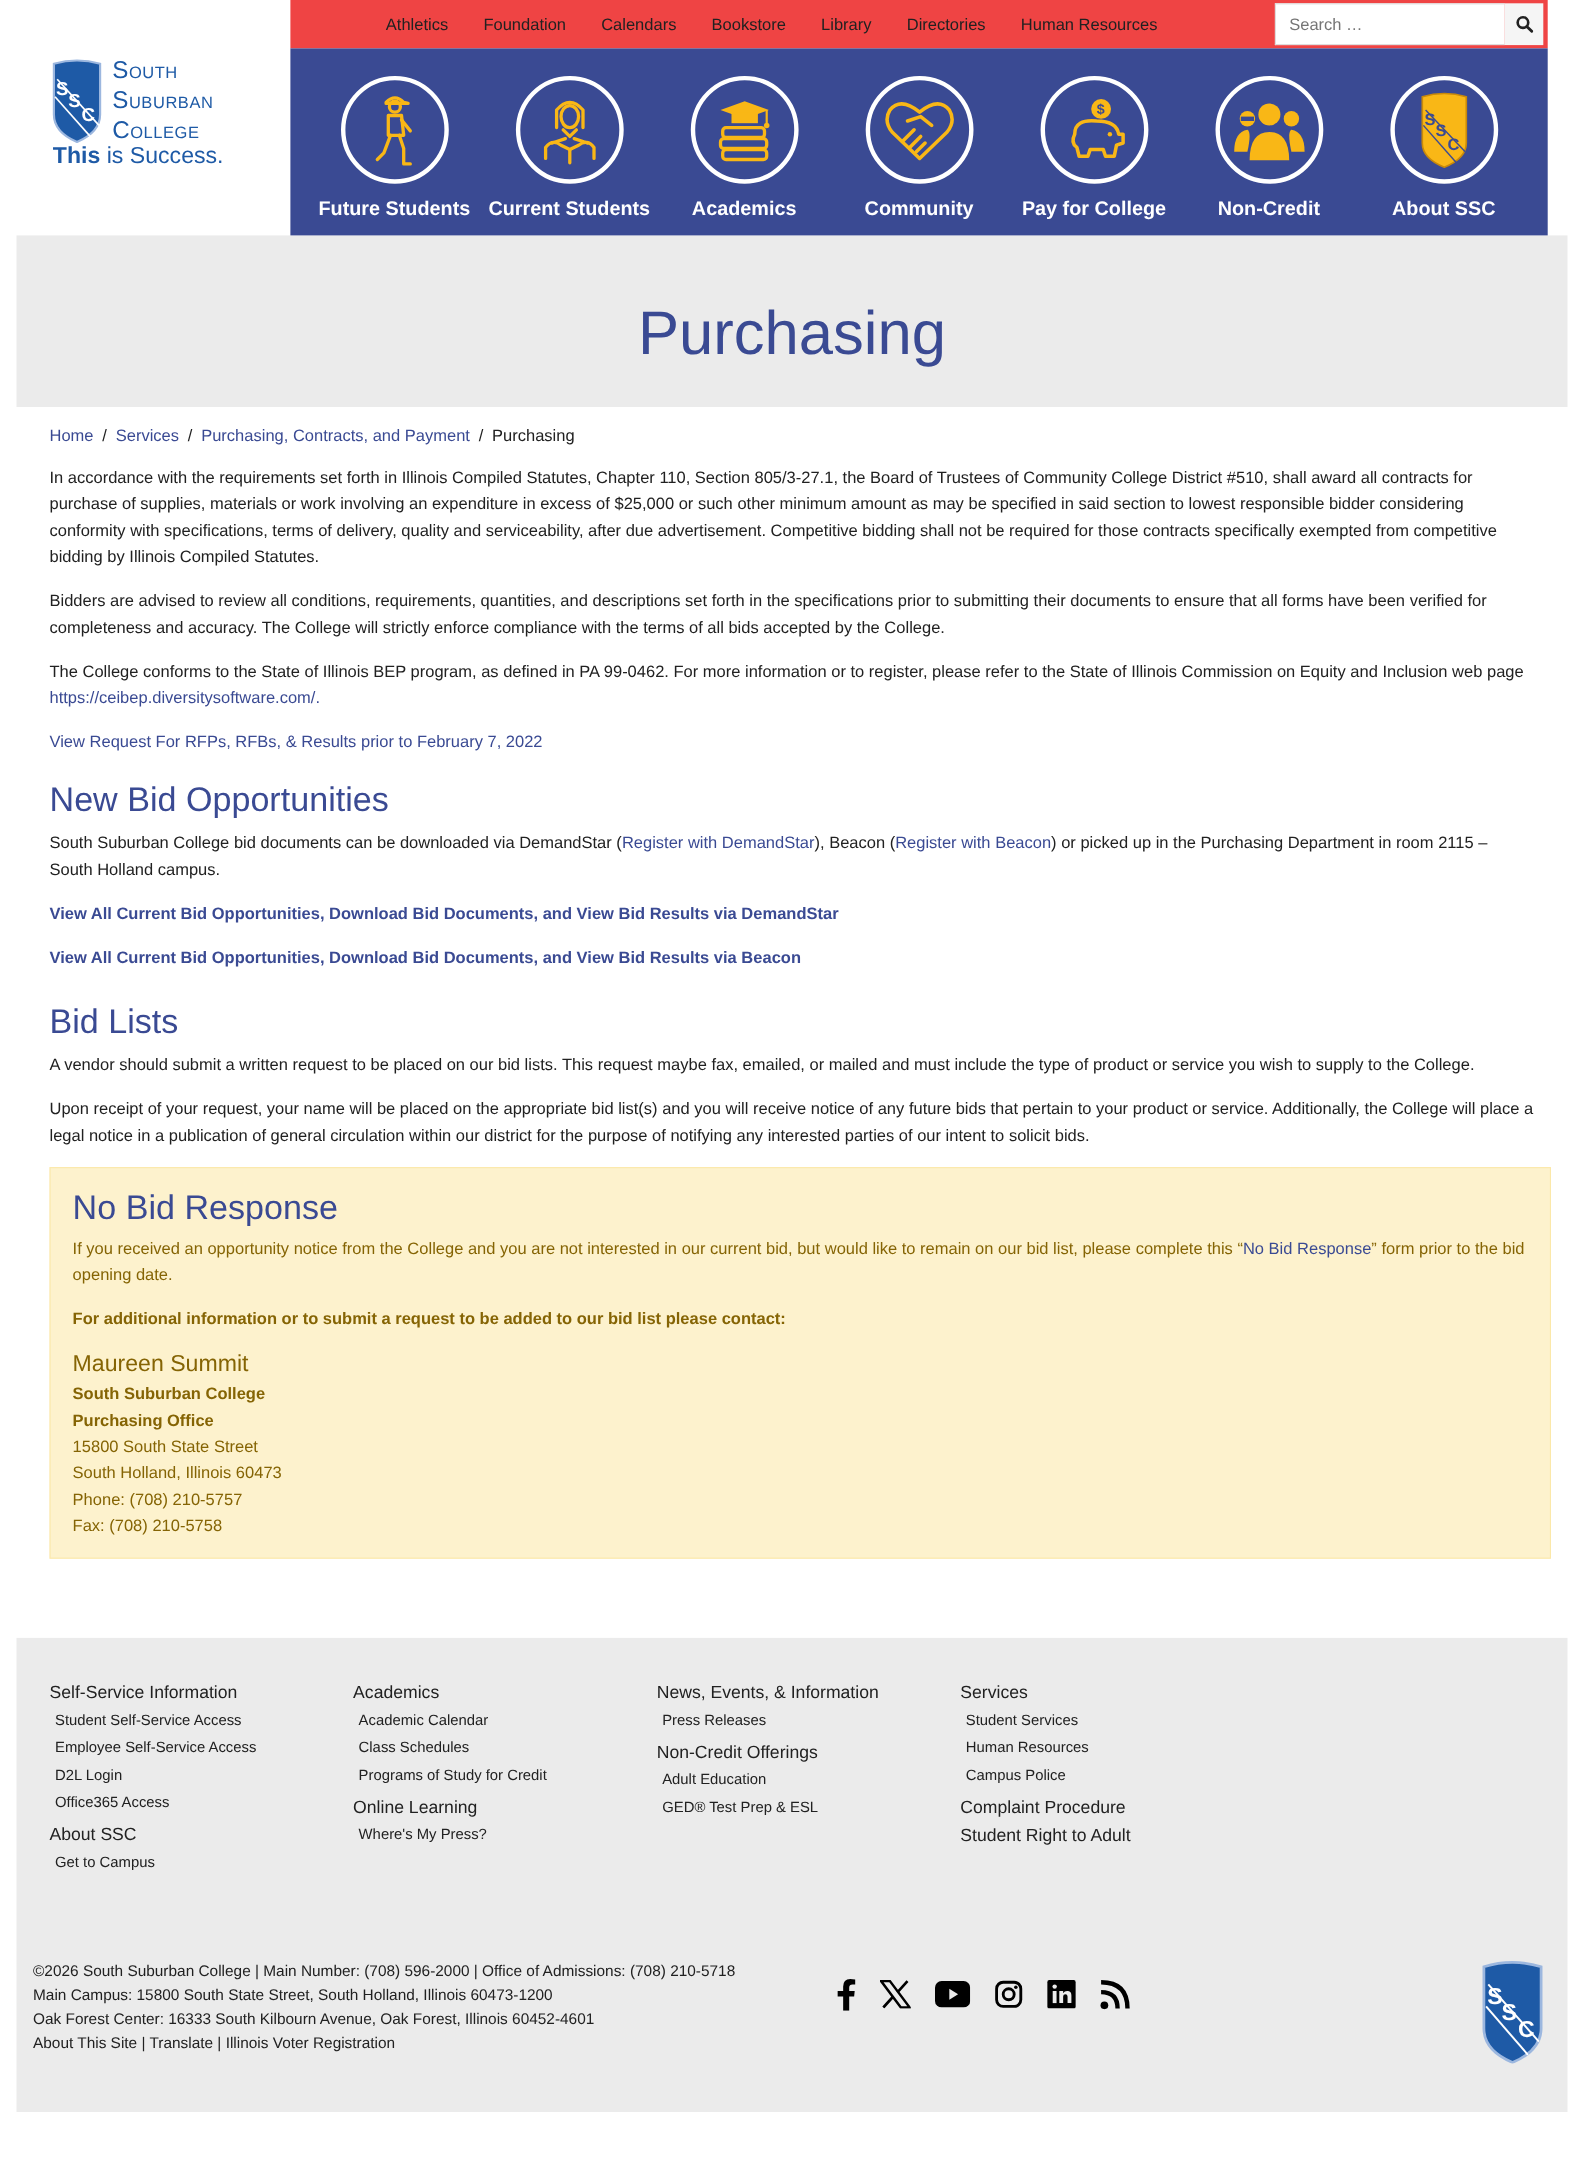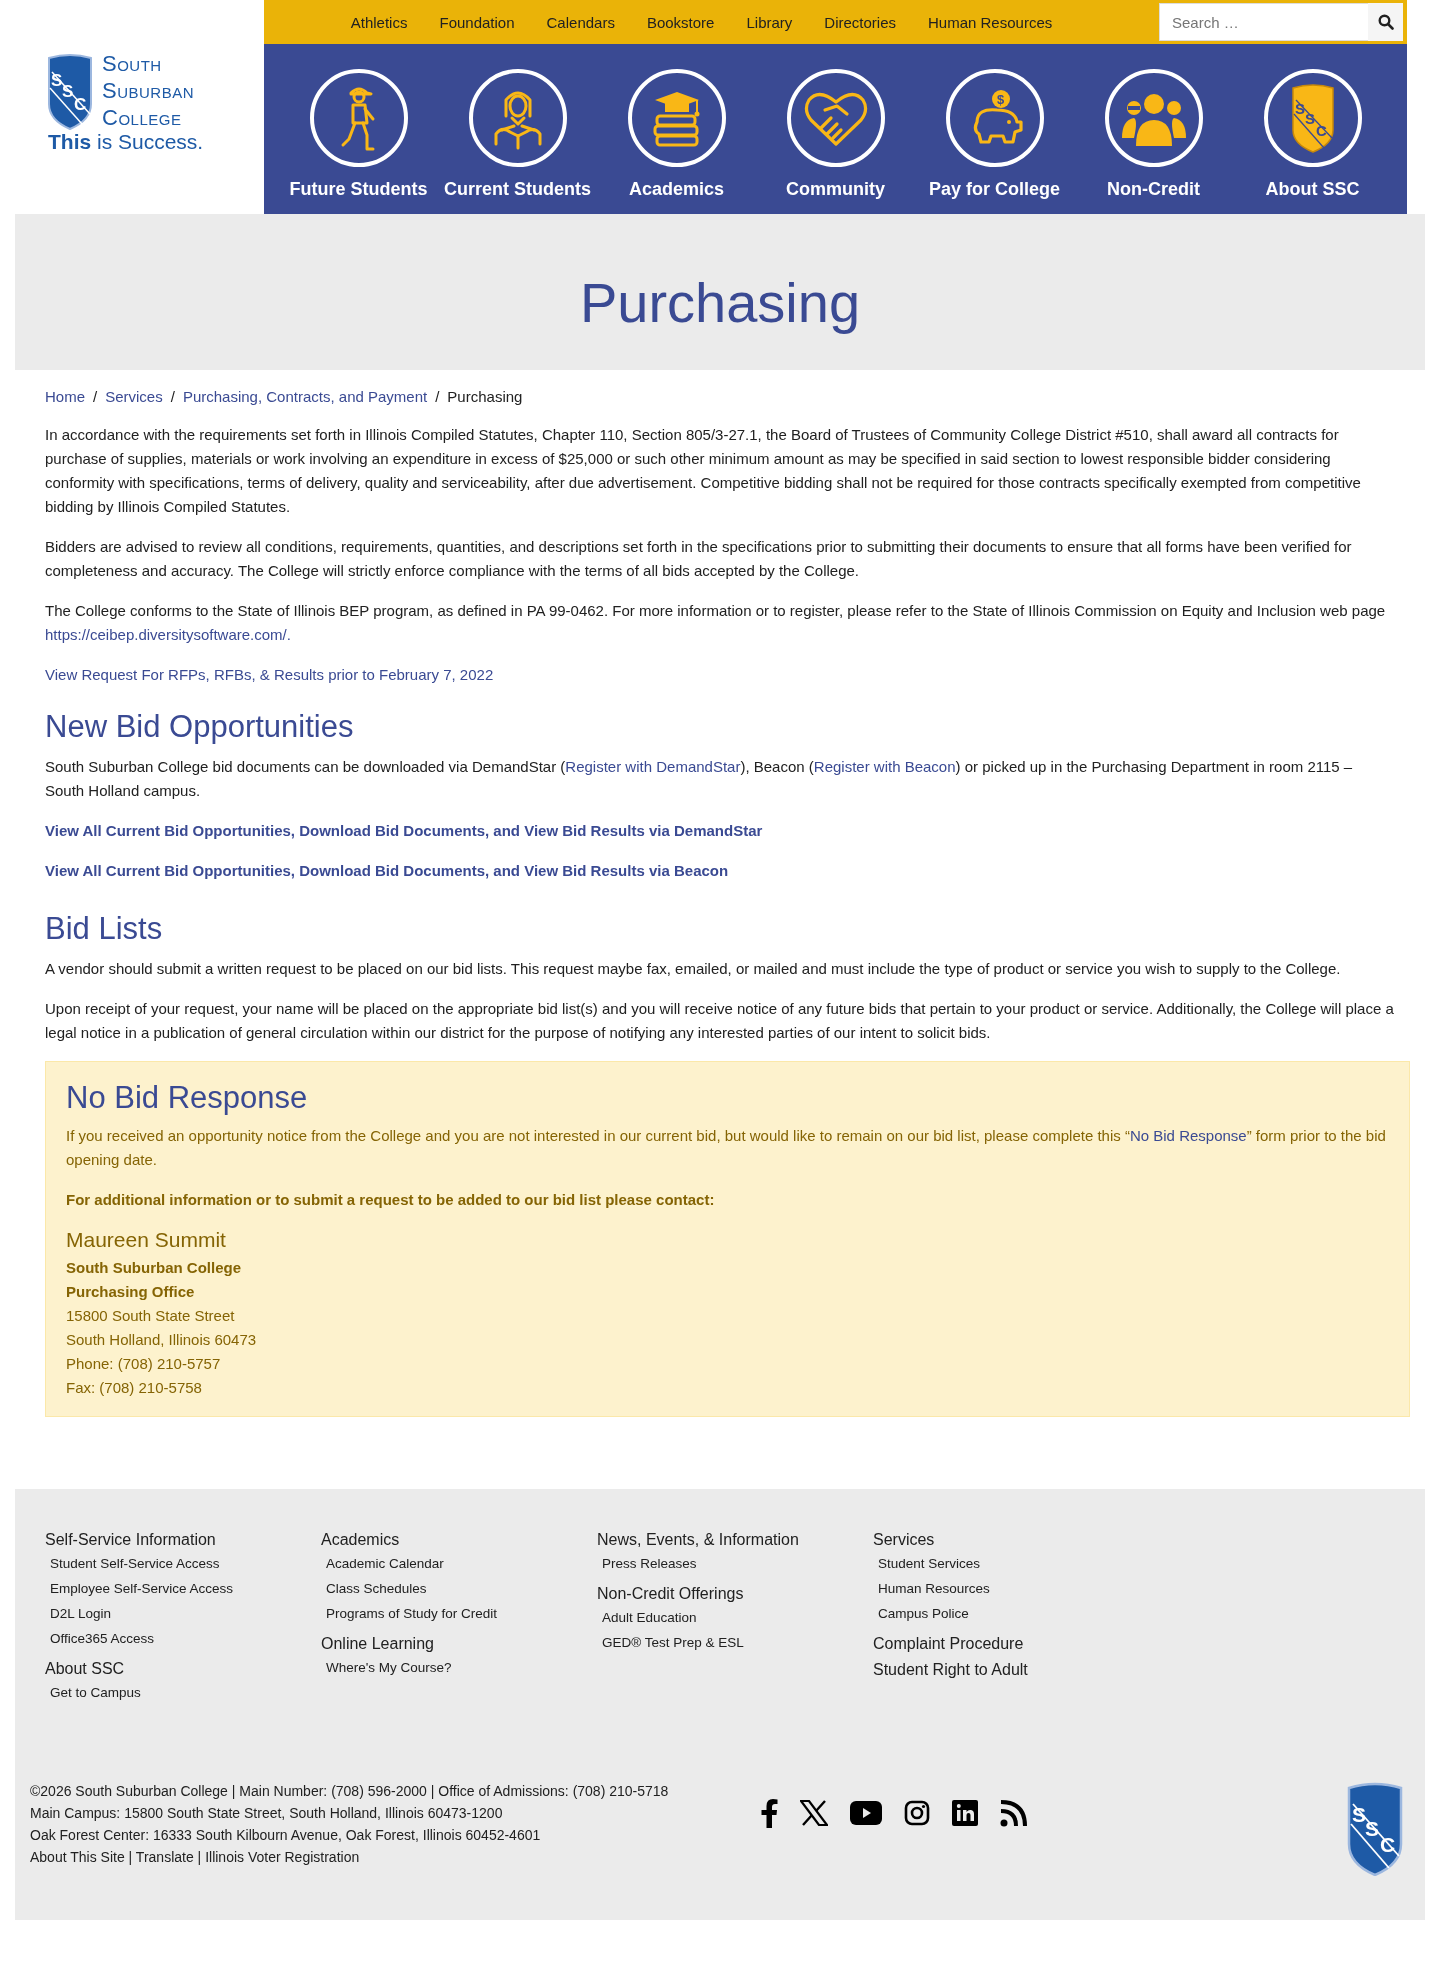--- a/index.html
+++ b/index.html
@@ -4,21 +4,21 @@
 <style>
   * { box-sizing: border-box; margin: 0; padding: 0; }
   body { width: 1440px; background: #ffffff; font-family: "Liberation Sans", sans-serif; color: #212121; font-size: 15px; }
   a { text-decoration: none; }
   .header { position: relative; height: 214px; }
   .logo { position: absolute; left: 46px; top: 50px; width: 170px; height: 110px; }
   .logo-shield { position: absolute; left: 0; top: 2px; width: 48px; height: 78px; }
   .logo-text { position: absolute; left: 56px; top: 0; color: #1e5aa6; font-size: 22px; line-height: 27px; letter-spacing: 0.5px; font-variant: small-caps; }
   .logo-tag { position: absolute; left: 2px; top: 80px; color: #1e5aa6; font-size: 21px; white-space: nowrap; }
   .logo-tag b { font-weight: bold; }
-  .utility { position: absolute; left: 264px; top: 0; width: 1143px; height: 44px; background: #eab308; }
+  .utility { position: absolute; left: 264px; top: 0; width: 1143px; height: 44px; background: #ef4444; }
   .util-links { position: absolute; left: 0; top: 0; width: 875px; height: 44px; display: flex; justify-content: center; align-items: center; gap: 32px; }
   .util-links a { color: #212121; font-size: 15px; }
   .search { position: absolute; left: 895px; top: 3px; width: 244px; height: 30px; display: flex; }
   .search input { width: 209px; height: 38px; border: 1px solid #ddd; border-right: none; padding: 0 12px; font-size: 15px; color: #888; font-family: "Liberation Sans", sans-serif; background: #fff; }
   .search button { width: 35px; height: 38px; border: none; background: #f5f5f5; display: flex; align-items: center; justify-content: center; }
   .mainnav { position: absolute; left: 264px; top: 44px; width: 1143px; height: 170px; background: #3a4a93; display: flex; justify-content: center; gap: 59px; padding-top: 25px; }
   .nav-item { width: 100px; display: flex; flex-direction: column; align-items: center; }
   .nav-circle { width: 98px; height: 98px; border: 4px solid #ffffff; border-radius: 50%; display: flex; align-items: center; justify-content: center; }
   .nav-label { color: #ffffff; font-weight: bold; font-size: 18px; margin-top: 12px; white-space: nowrap; }
   .hero { margin: 0 15px; height: 156px; background: #ebebeb; display: flex; align-items: center; justify-content: center; }
@@ -233,21 +233,21 @@
       <a class="foot-link">Office365 Access</a>
       <a class="foot-head mt">About SSC</a>
       <a class="foot-link">Get to Campus</a>
     </div>
     <div class="foot-col">
       <a class="foot-head">Academics</a>
       <a class="foot-link">Academic Calendar</a>
       <a class="foot-link">Class Schedules</a>
       <a class="foot-link">Programs of Study for Credit</a>
       <a class="foot-head mt">Online Learning</a>
-      <a class="foot-link">Where's My Course?</a>
+      <a class="foot-link">Where's My Press?</a>
     </div>
     <div class="foot-col">
       <a class="foot-head">News, Events, &amp; Information</a>
       <a class="foot-link">Press Releases</a>
       <a class="foot-head mt">Non-Credit Offerings</a>
       <a class="foot-link">Adult Education</a>
       <a class="foot-link">GED® Test Prep &amp; ESL</a>
     </div>
     <div class="foot-col">
       <a class="foot-head">Services</a>

